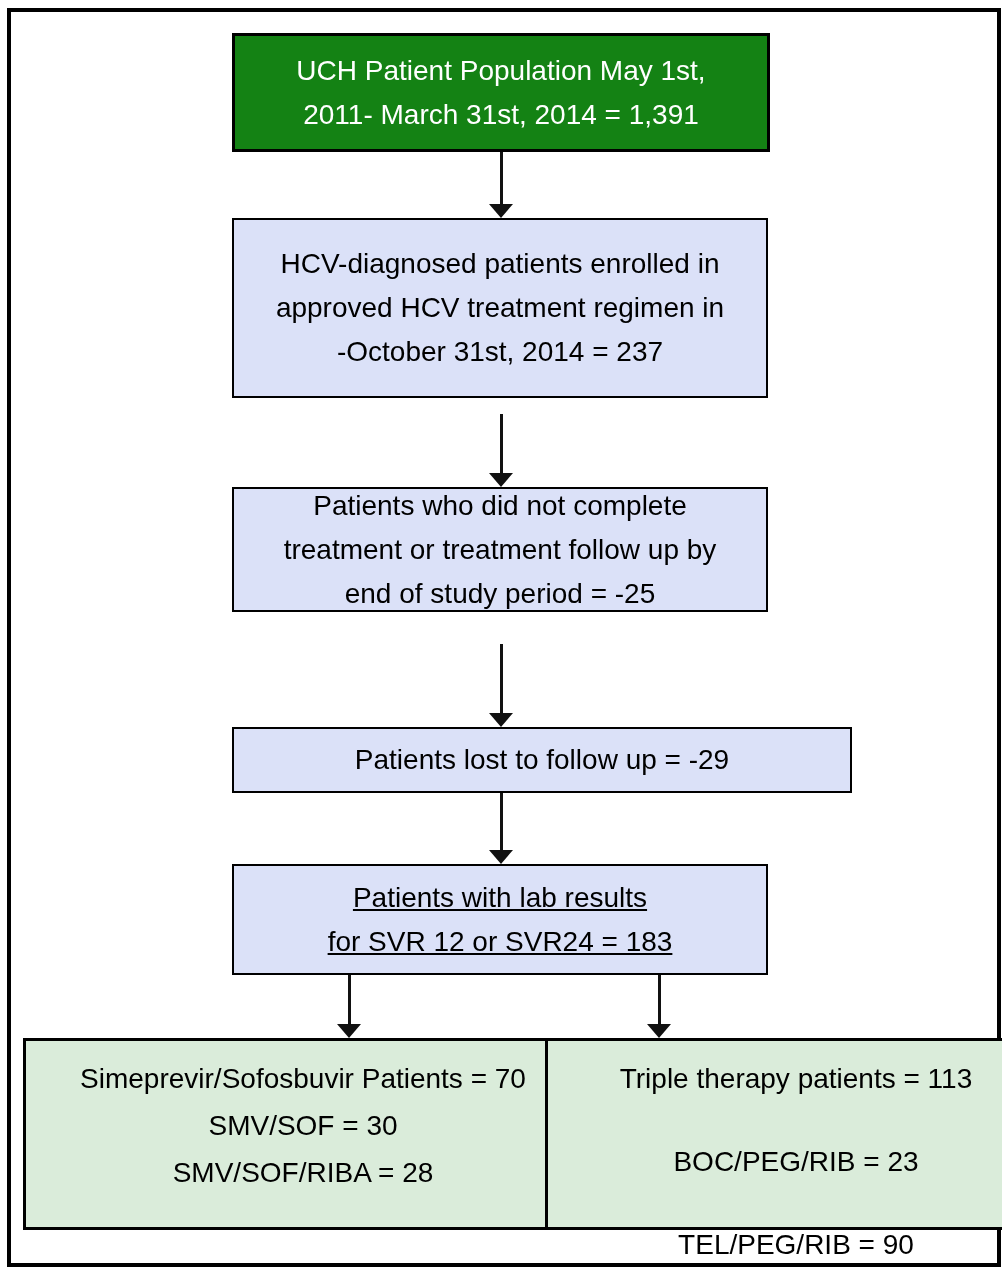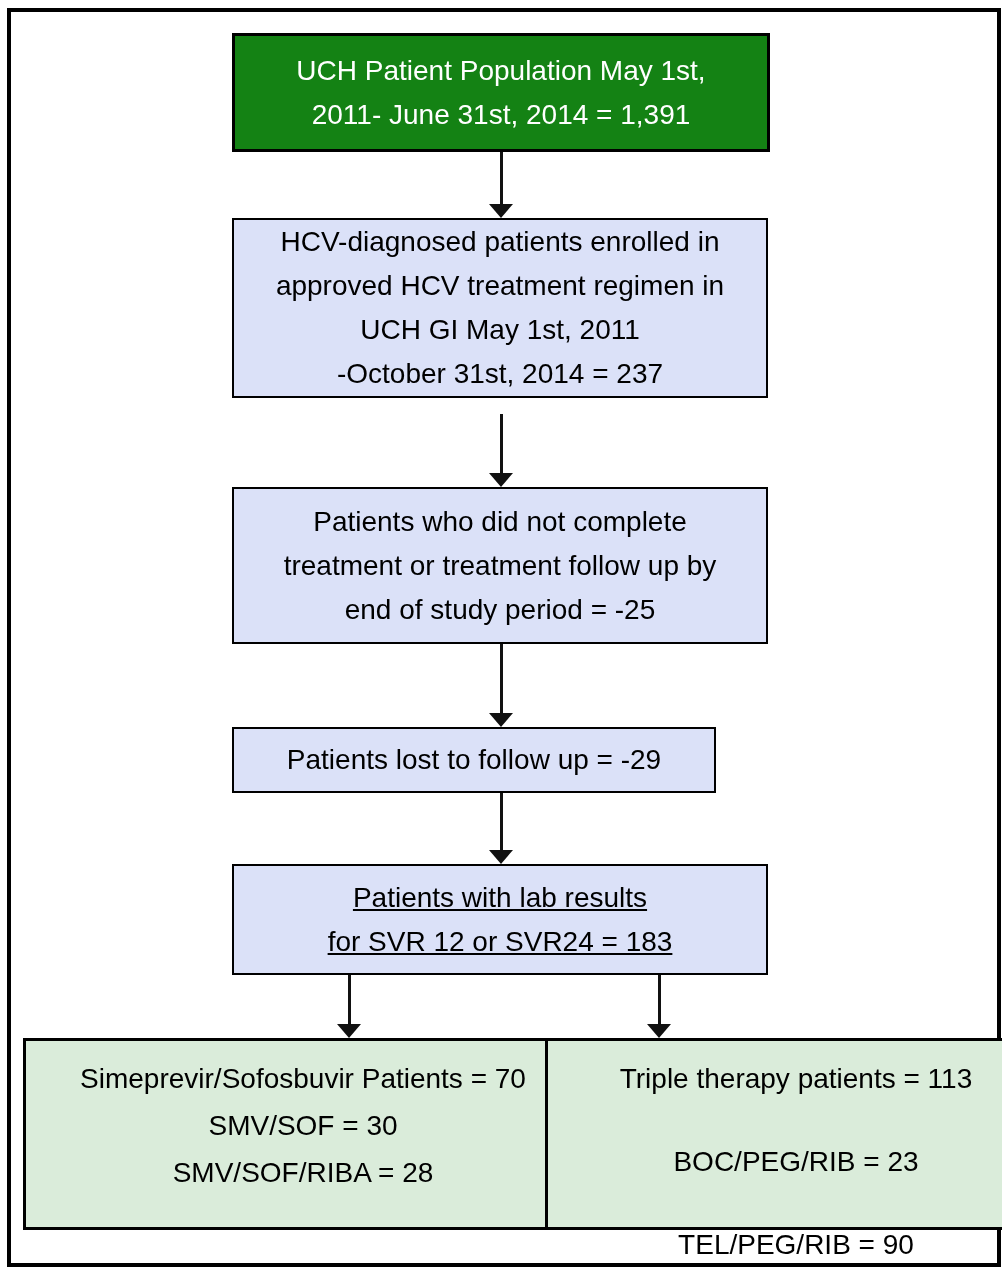--- a/index.html
+++ b/index.html
@@ -39,22 +39,22 @@
   }
   .node .line { white-space: nowrap; }
   .node-top {
     left: 232px; top: 33px; width: 538px; height: 119px;
     background: var(--top-node-bg, #148214);
     color: var(--top-node-text, #ffffff);
     border-width: 3px;
   }
   .node-mid { background: var(--middle-node-bg, #dbe1f8); }
   .node-enrolled      { left: 232px; top: 218px; width: 536px; height: 180px; }
-  .node-not-complete  { left: 232px; top: 487px; width: 536px; height: 157px; }
-  .node-lost          { left: 232px; top: 727px; width: 484px; height: 66px;  }
+  .node-not-complete  { left: 232px; top: 487px; width: 536px; height: 125px; }
+  .node-lost          { left: 232px; top: 727px; width: 620px; height: 66px;  }
   .node-lab           { left: 232px; top: 864px; width: 536px; height: 111px; text-decoration: underline; }
   .node-bottom {
     background: var(--bottom-node-bg, #daecda);
     border-width: 3px;
     justify-content: flex-start;
     padding-top: 14px;
     line-height: 47px;
   }
   .node-smv    { left: 23px;  top: 1038px; width: 560px; height: 192px; }
   .node-triple { left: 545px; top: 1038px; width: 502px; height: 192px; gap: 36px; }
@@ -89,32 +89,31 @@
 </style>
 </head>
 <body>
 
 <div class="canvas">
 
   <div class="frame"></div>
 
   <div class="node node-top">
     <div class="line">UCH Patient Population May 1st,</div>
-    <div class="line">2011- June 31st, 2014 = 1,391</div>
+    <div class="line">2011- March 31st, 2014 = 1,391</div>
   </div>
 
   <div class="arrow arrow-1">
     <div class="shaft"></div>
     <div class="head"></div>
   </div>
 
   <div class="node node-mid node-enrolled">
     <div class="line">HCV-diagnosed patients enrolled in</div>
     <div class="line">approved HCV treatment regimen in</div>
-    <div class="line">UCH GI May 1st, 2011</div>
     <div class="line">-October 31st, 2014 = 237</div>
   </div>
 
   <div class="arrow arrow-2">
     <div class="shaft"></div>
     <div class="head"></div>
   </div>
 
   <div class="node node-mid node-not-complete">
     <div class="line">Patients who did not complete</div>

